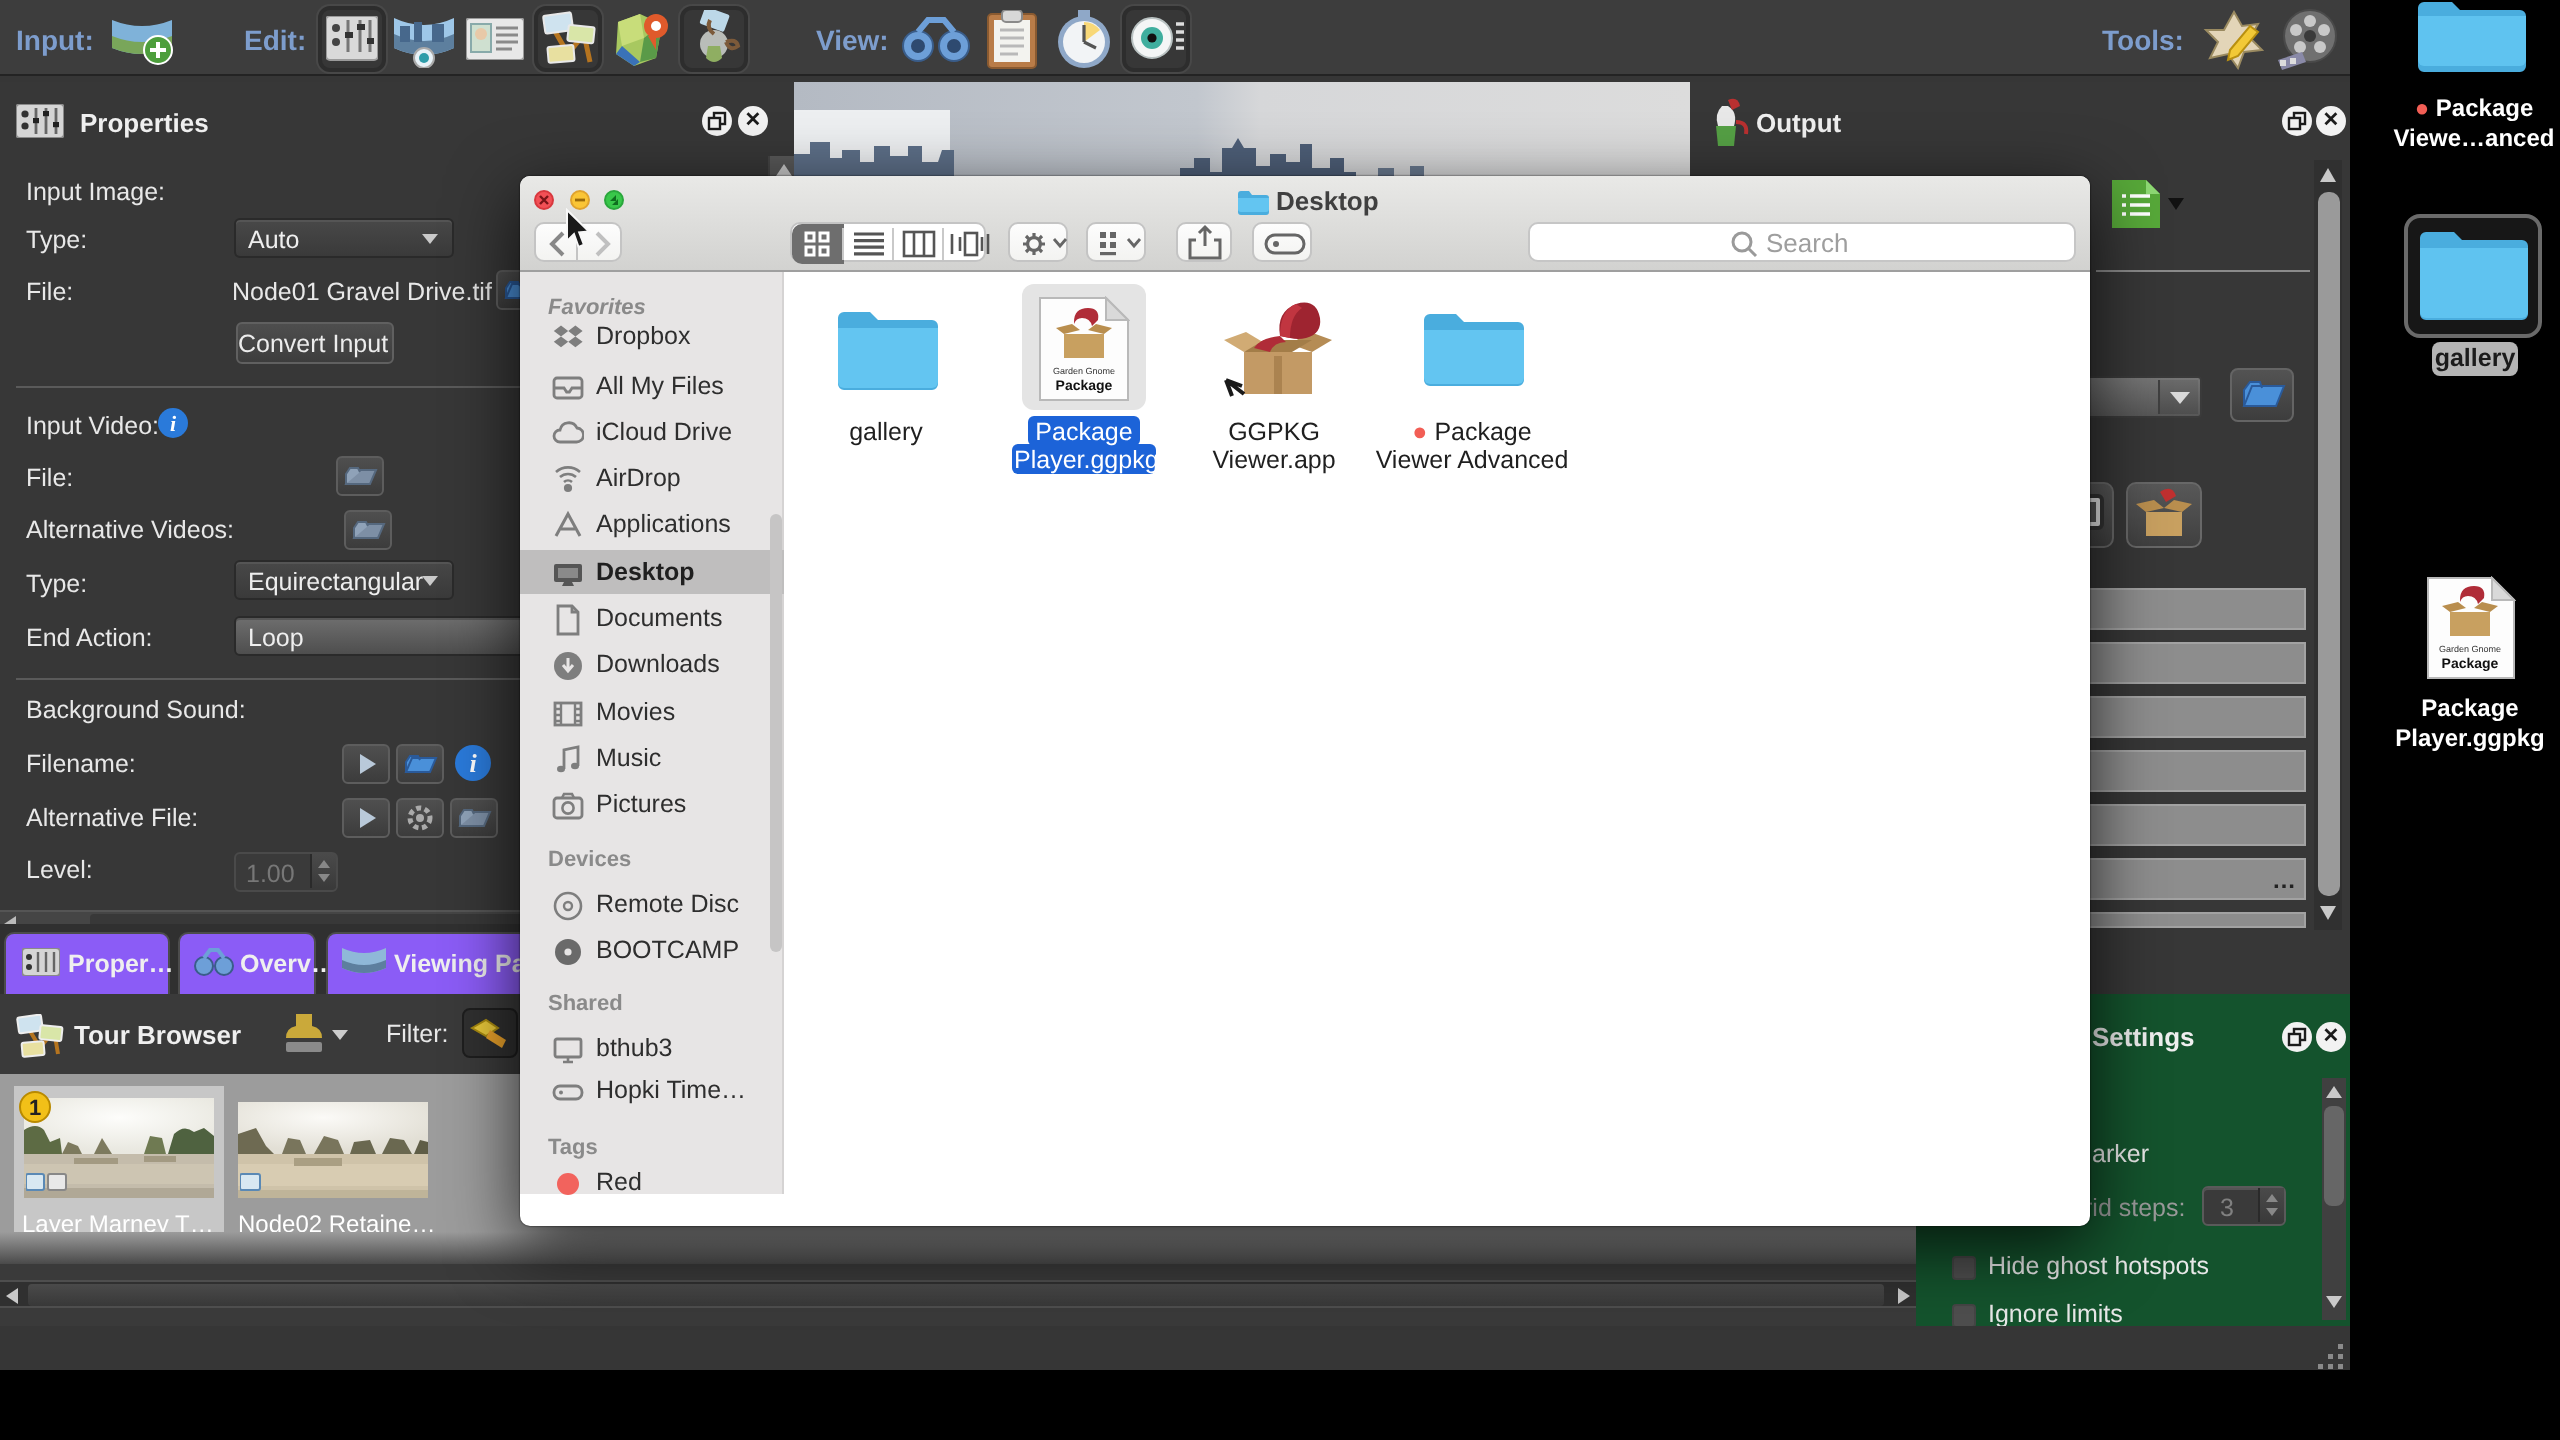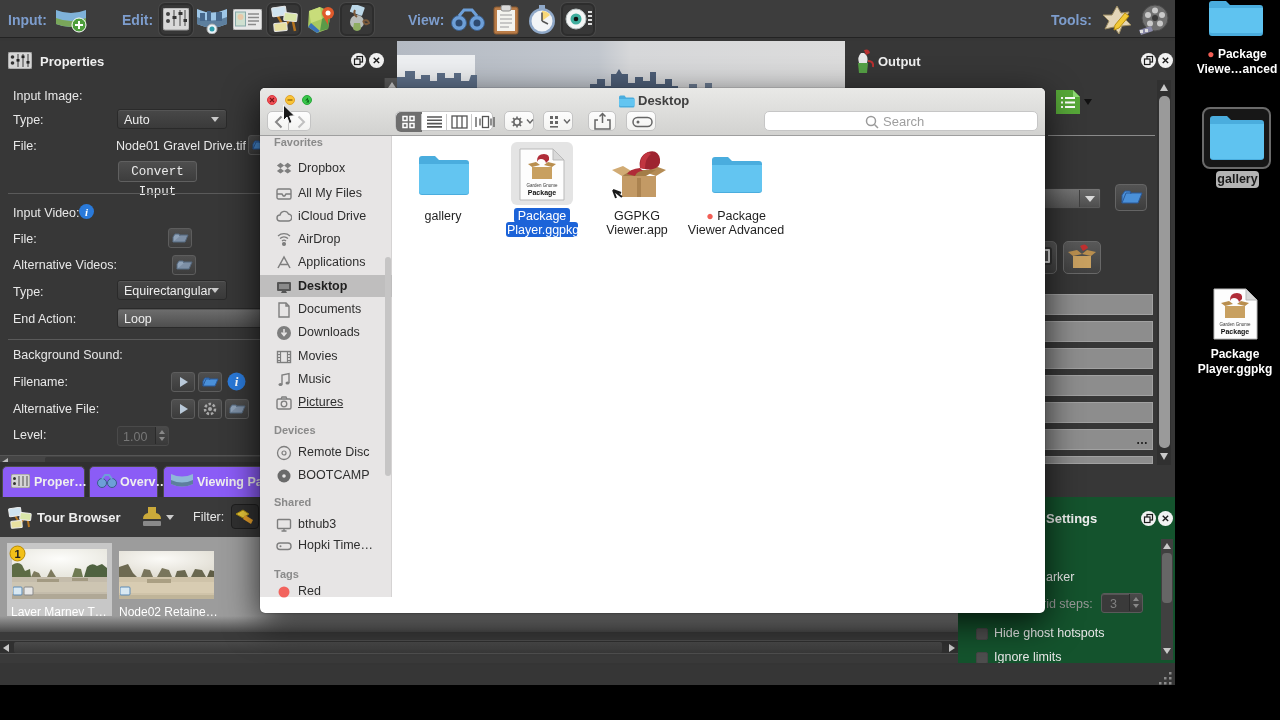--- a/index.html
+++ b/index.html
@@ -15,21 +15,21 @@
   
   .phead{position:absolute;font-size:13px;font-weight:bold;color:#efefef;}
   .wbtn{position:absolute;width:15px;height:15px;border-radius:50%;background:#f2f2f2;color:#1c1c1c;
         font-size:10px;line-height:15px;text-align:center;font-weight:bold;}
   
   #props{position:absolute;left:0;top:41px;width:397px;height:456px;background:#373737;}
   .plabel{position:absolute;font-size:12.5px;color:#e8e8e8;}
   .dd{position:absolute;background:linear-gradient(#484848,#3a3a3a);border:1px solid #2a2a2a;border-radius:3px;
       box-shadow:inset 0 1px 0 #555;color:#eee;font-size:12.5px;}
   .ddarr{position:absolute;right:7px;top:7px;width:0;height:0;border-left:4px solid transparent;border-right:4px solid transparent;border-top:5px solid #c9c9c9;}
-  .btn{position:absolute;background:linear-gradient(#4e4e4e,#3d3d3d);border:1px solid #606060;border-radius:3px;color:#ececec;font-size:12.5px;text-align:center;font-family:Liberation Mono, monospace;}
+  .btn{position:absolute;background:linear-gradient(#4e4e4e,#3d3d3d);border:1px solid #606060;border-radius:3px;color:#ececec;font-size:12.5px;text-align:left;}
   .sbtn{position:absolute;width:24px;height:20px;background:linear-gradient(#4f4f4f,#3c3c3c);border:1px solid #5d5d5d;border-radius:3px;}
   .sep{position:absolute;left:8px;width:376px;height:1px;background:#5a5a5a;}
   
   #tabbar{position:absolute;left:0;top:462px;width:397px;height:35px;background:#303030;}
   .tab{position:absolute;top:4px;height:31px;background:#8b5cf6;border:1px solid #4c4c4c;border-bottom:none;border-radius:5px 5px 0 0;color:#efefef;font-size:12.5px;font-weight:bold;}
   
   #outp{position:absolute;left:845px;top:41px;width:330px;height:456px;background:#373737;}
   
   #tourb{position:absolute;left:0;top:497px;width:958px;height:188px;background:#3a3a3a;}
   #thumbs{position:absolute;left:0;top:40px;width:958px;height:95px;background:#9c9c9c;}
@@ -634,21 +634,21 @@
           </svg>
       <div class="abs" style="left:118px;top:2px;font-size:13px;color:#9e9e9e;">Search</div>
     </div>
 
     <svg class="abs" style="left:22px;top:16px;z-index:9" width="14" height="22">
       <path d="M1.5 1 L1.5 16.5 L5 13 L7.3 19.5 L10 18.4 L7.6 12.2 L12.5 11.8 Z" fill="#1a1a1a" stroke="#f8f8f8" stroke-width="1"></path>
     </svg>
   </div>
 
   <div id="fsidebar">
-    <div class="shead" style="top:0;">Favorites</div>
+    <div class="shead" style="top:12px;font-style:italic;">Favorites</div>
     <div class="abs" style="left:0;top:139px;width:132px;height:22px;background:#bfbebe;"></div>
     <div class="srow" style="top:22px;">
           <svg class="sic" viewBox="0 0 16 16">
             <path d="M4 1 L8 4 L4 7 L0 4 Z M12 1 L16 4 L12 7 L8 4 Z M4 7 L8 10 L4 13 L0 10 Z M12 7 L16 10 L12 13 L8 10 Z" fill="#7e7e7e" transform="scale(0.9) translate(1,1)"></path>
           </svg>
           <span style="position:absolute;left:38px;top:3px;">Dropbox</span>
         </div>
     <div class="srow" style="top:47px;">
           <svg class="sic" viewBox="0 0 16 16">
             <rect x="1" y="3" width="14" height="10" rx="1.5" fill="none" stroke="#7e7e7e" stroke-width="1.4"></rect>
@@ -713,21 +713,21 @@
             <ellipse cx="11.5" cy="11" rx="2" ry="1.6" fill="#7e7e7e"></ellipse>
           </svg>
           <span style="position:absolute;left:38px;top:3px;">Music</span>
         </div>
     <div class="srow" style="top:256px;">
           <svg class="sic" viewBox="0 0 16 16">
             <rect x="1" y="4" width="14" height="10" rx="1.5" fill="none" stroke="#7e7e7e" stroke-width="1.4"></rect>
             <circle cx="8" cy="9" r="2.8" fill="none" stroke="#7e7e7e" stroke-width="1.3"></circle>
             <path d="M5 4 L6 2 h4 l1 2" fill="none" stroke="#7e7e7e" stroke-width="1.3"></path>
           </svg>
-          <span style="position:absolute;left:38px;top:3px;text-decoration:underline;">Pictures</span>
+          <span style="position:absolute;left:38px;top:3px;">Pictures</span>
         </div>
     <div class="shead" style="top:288px;">Devices</div>
     <div class="srow" style="top:306px;">
           <svg class="sic" viewBox="0 0 16 16">
             <circle cx="8" cy="8" r="6.5" fill="none" stroke="#7e7e7e" stroke-width="1.3"></circle>
             <circle cx="8" cy="8" r="2" fill="none" stroke="#7e7e7e" stroke-width="1.2"></circle>
           </svg>
           <span style="position:absolute;left:38px;top:3px;">Remote Disc</span>
         </div>
     <div class="srow" style="top:329px;">

